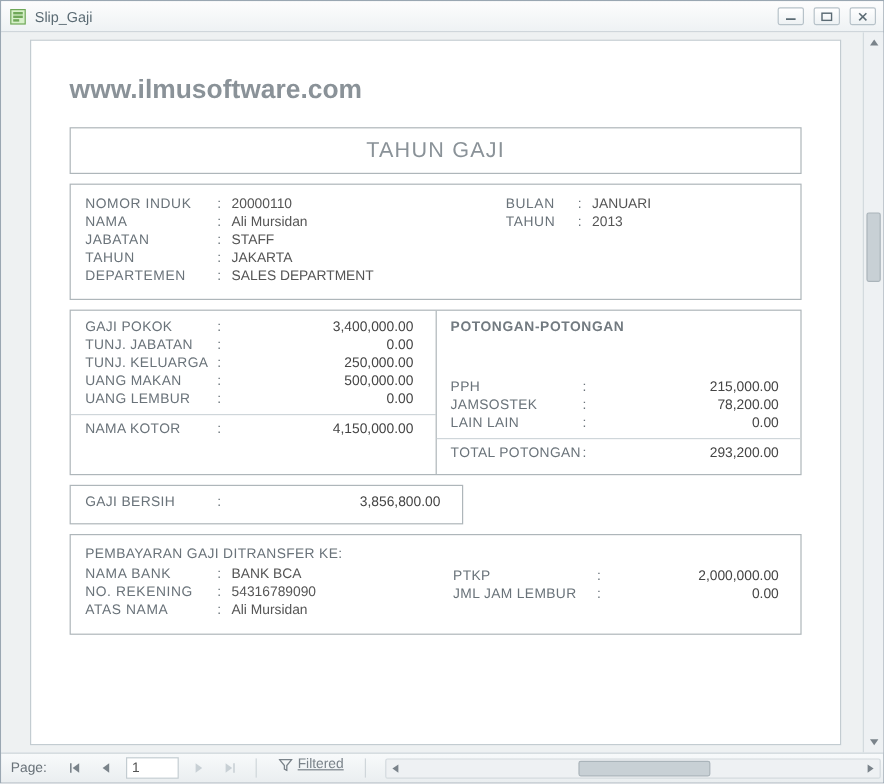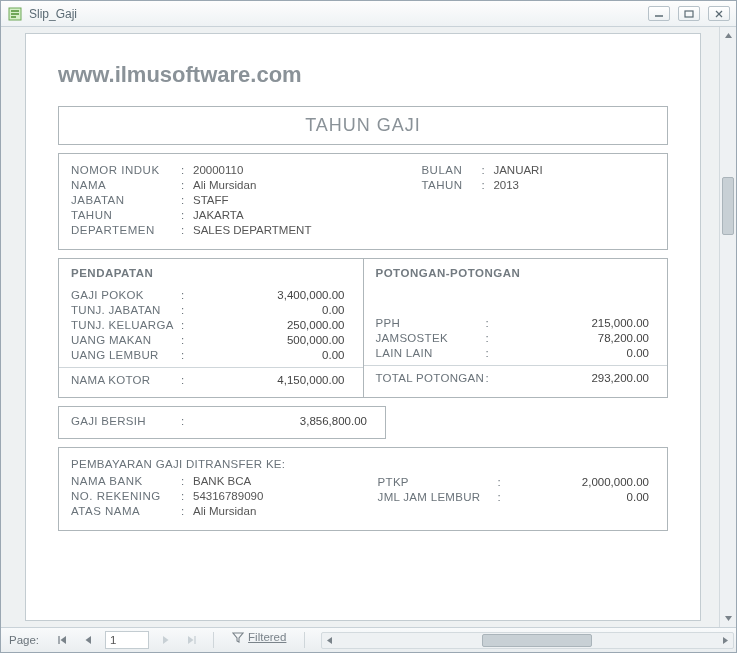--- a/index.html
+++ b/index.html
@@ -283,21 +283,20 @@
             <div class="row">
                 <span class="lbl">TAHUN</span>
                 <span class="colon">:</span>
                 <span class="val">2013</span>
               </div>
           </div>
         </div>
 
         <div class="box split-box">
           <div class="split-col">
-            <div class="sec-title">PENDAPATAN</div>
             <div class="amt-row">
                 <span class="amt-lbl">GAJI POKOK</span>
                 <span class="amt-colon">:</span>
                 <span class="amt-val">3,400,000.00</span>
               </div>
             <div class="amt-row">
                 <span class="amt-lbl">TUNJ. JABATAN</span>
                 <span class="amt-colon">:</span>
                 <span class="amt-val">0.00</span>
               </div>

